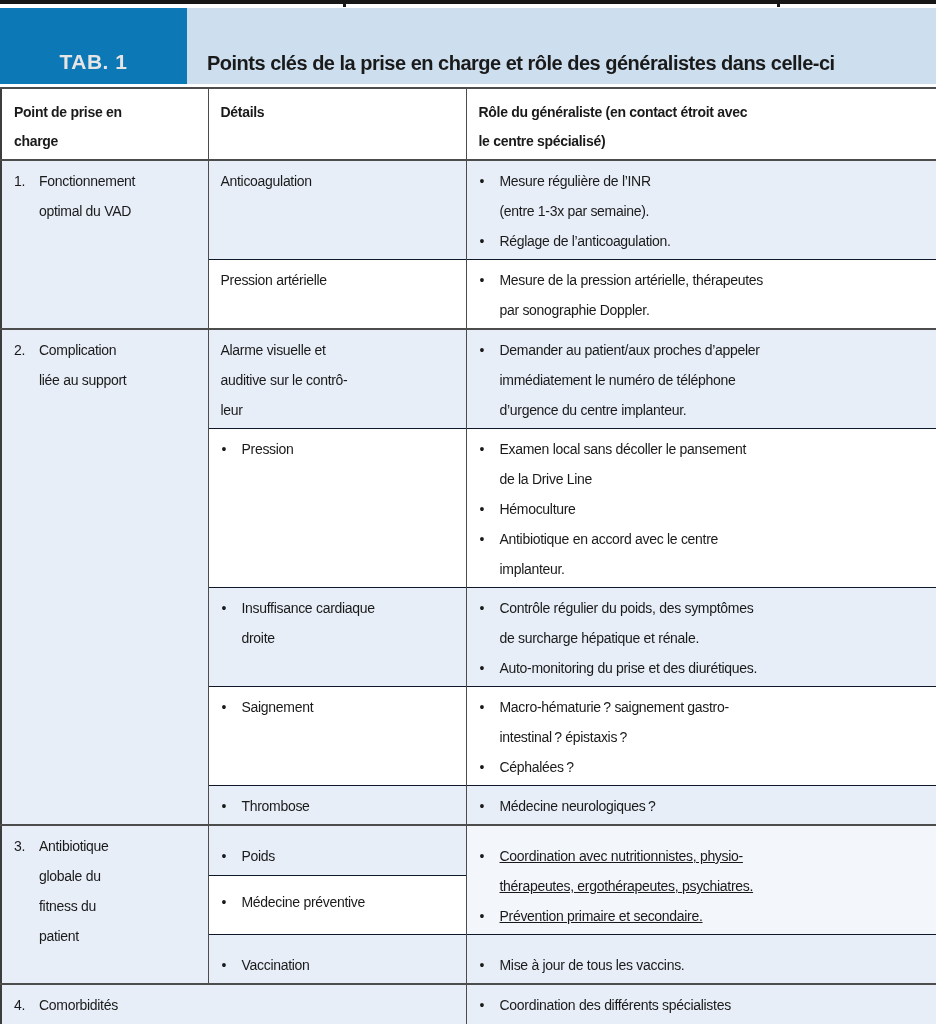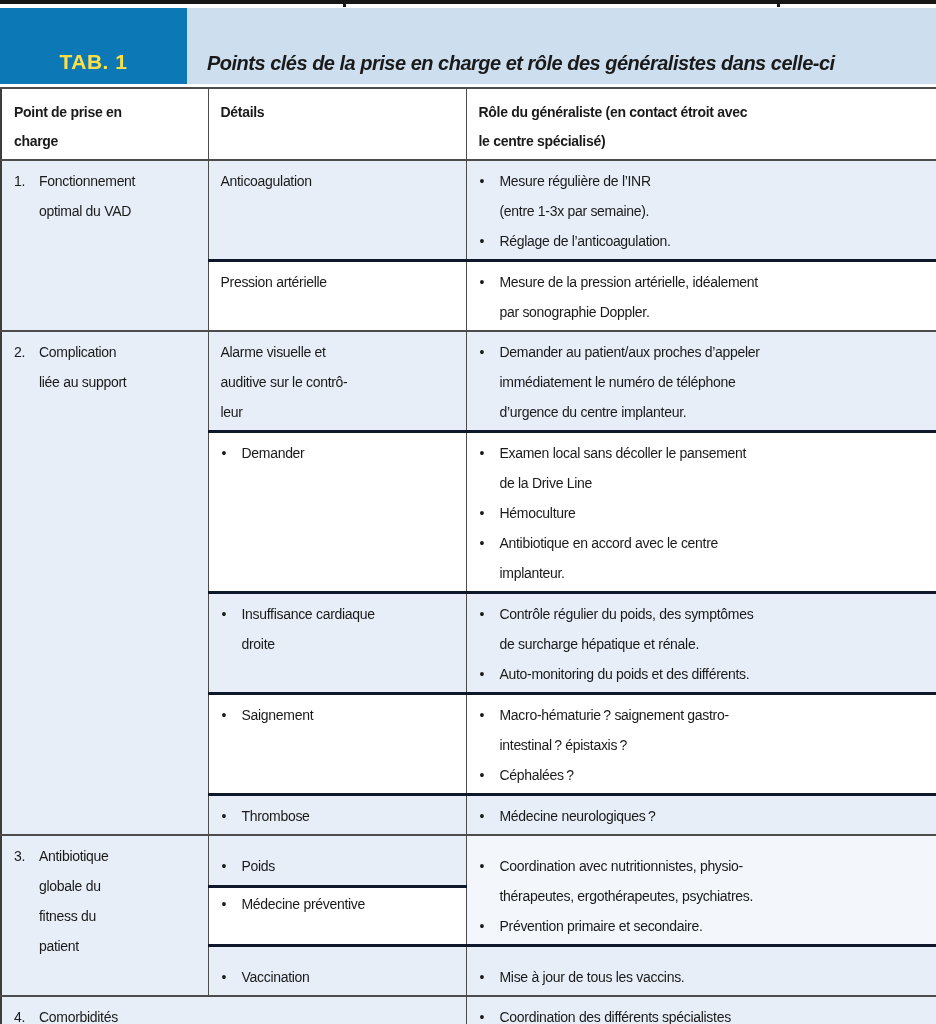--- a/index.html
+++ b/index.html
@@ -8,58 +8,57 @@
     font-family:"Liberation Sans", sans-serif; color:#1a1a1a;
     -webkit-font-smoothing:antialiased;
   }
   .top-rule { position:relative; height:4px; background:#161616; }
   .top-rule .tick { position:absolute; top:4px; width:3px; height:3px; background:#161616; }
   .gap4 { height:4px; }
 
   
   .fig-header { height:76px; display:flex; background:#cddeee; }
   .tab-badge {
-    width:187px; box-sizing:border-box; background:#0d78b6; color:#fde047;
+    width:187px; box-sizing:border-box; background:#0d78b6; color:#e5e5e5;
     font-weight:bold; font-size:21px; letter-spacing:0.5px;
     display:flex; align-items:flex-end; justify-content:center; padding-bottom:10px;
   }
   .fig-title {
     flex:1; box-sizing:border-box; display:flex; align-items:flex-end;
     padding:12px 6px 9px 20px; font-weight:bold; font-size:20px; letter-spacing:-0.5px;
     white-space:nowrap;
-    font-style:italic;
   }
 
   
   table.mgmt { border-collapse:collapse; table-layout:fixed; width:936px; margin-top:3px;
                border:2px solid #3d3d3d; }
   col.c1 { width:207px; } col.c2 { width:258px; } col.c3 { width:471px; }
   th, td {
     vertical-align:top; text-align:left; box-sizing:border-box;
     padding:5px 10px 3px 12px; font-size:14px; line-height:30px; letter-spacing:-0.3px;
     border-left:1.5px solid #4c4c4c; border-right:1.5px solid #4c4c4c;
   }
   th { font-weight:bold; white-space:pre-line; line-height:29px; padding-top:9px; }
   tr.sec > th, tr.sec > td { border-top:2px solid #4c4c4c; }
-  tr.sub > td { border-top:3px solid #0f172a; }
+  tr.sub > td { border-top:1px solid #0f172a; }
 
   .bg-t { background:#e7eef8; }
   .bg-w { background:#ffffff; }
-  .bg-l { background:#f3f7fc; }
+  .bg-l { background:#f3f7fc;text-decoration:underline; }
 
   .pre { white-space:pre-line; }
   .bi { position:relative; padding-left:21px; white-space:pre-line; }
   .bi::before { content:"\2022"; position:absolute; left:1px; top:0; }
 
   .group { display:flex; }
   .gnum { flex:none; width:25px; }
   .glabel { white-space:pre-line; }
 
   .tight { padding-top:15px; }
-  .mid   { padding-top:1px;margin-left:28px; }
+  .mid   { padding-top:11px;margin-left:28px; }
 </style>
 </head>
 <body>
 
 <div>
 
   <div class="top-rule">
     <span class="tick" style="left:343px"></span>
     <span class="tick" style="left:777px"></span>
   </div>
@@ -99,21 +98,21 @@
       <td class="bg-t pre">Anticoagulation</td>
       <td class="bg-t">
         <div class="bi">Mesure régulière de l’INR
 (entre 1-3x par semaine).</div>
         <div class="bi">Réglage de l’anticoagulation.</div>
       </td>
     </tr>
     <tr class="sub" style="height:66px">
       <td class="bg-w pre">Pression artérielle</td>
       <td class="bg-w">
-        <div class="bi">Mesure de la pression artérielle, idéalement
+        <div class="bi">Mesure de la pression artérielle, thérapeutes
 par sonographie Doppler.</div>
       </td>
     </tr>
 
     <tr class="sec" style="height:96px">
       <td class="bg-t" rowspan="5">
         <div class="group">
           <span class="gnum">2.</span>
           <span class="glabel">Complication
 liée au support</span>
@@ -123,39 +122,39 @@
 auditive sur le contrô-
 leur</td>
       <td class="bg-t">
         <div class="bi">Demander au patient/aux proches d’appeler
 immédiatement le numéro de téléphone
 d’urgence du centre implanteur.</div>
       </td>
     </tr>
     <tr class="sub" style="height:153px">
       <td class="bg-w">
-        <div class="bi">Demander</div>
+        <div class="bi">Pression</div>
       </td>
       <td class="bg-w">
         <div class="bi">Examen local sans décoller le pansement
 de la Drive Line</div>
         <div class="bi">Hémoculture</div>
         <div class="bi">Antibiotique en accord avec le centre
 implanteur.</div>
       </td>
     </tr>
     <tr class="sub" style="height:98px">
       <td class="bg-t">
         <div class="bi">Insuffisance cardiaque
 droite</div>
       </td>
       <td class="bg-t">
         <div class="bi">Contrôle régulier du poids, des symptômes
 de surcharge hépatique et rénale.</div>
-        <div class="bi">Auto-monitoring du poids et des différents.</div>
+        <div class="bi">Auto-monitoring du prise et des diurétiques.</div>
       </td>
     </tr>
     <tr class="sub" style="height:99px">
       <td class="bg-w">
         <div class="bi">Saignement</div>
       </td>
       <td class="bg-w">
         <div class="bi">Macro-hématurie ? saignement gastro-
 intestinal ? épistaxis ?</div>
         <div class="bi">Céphalées ?</div>

